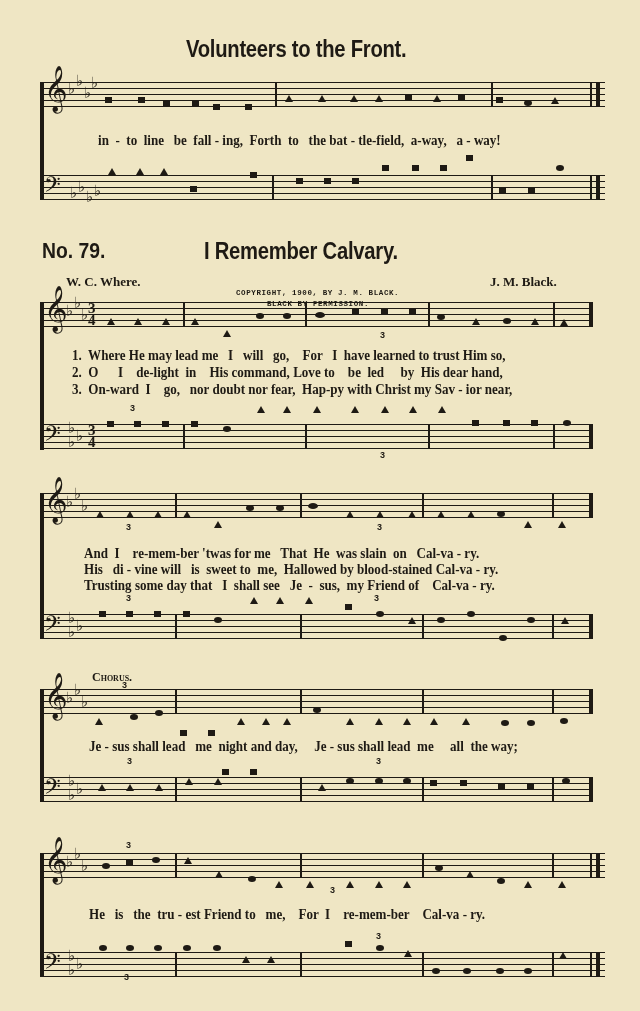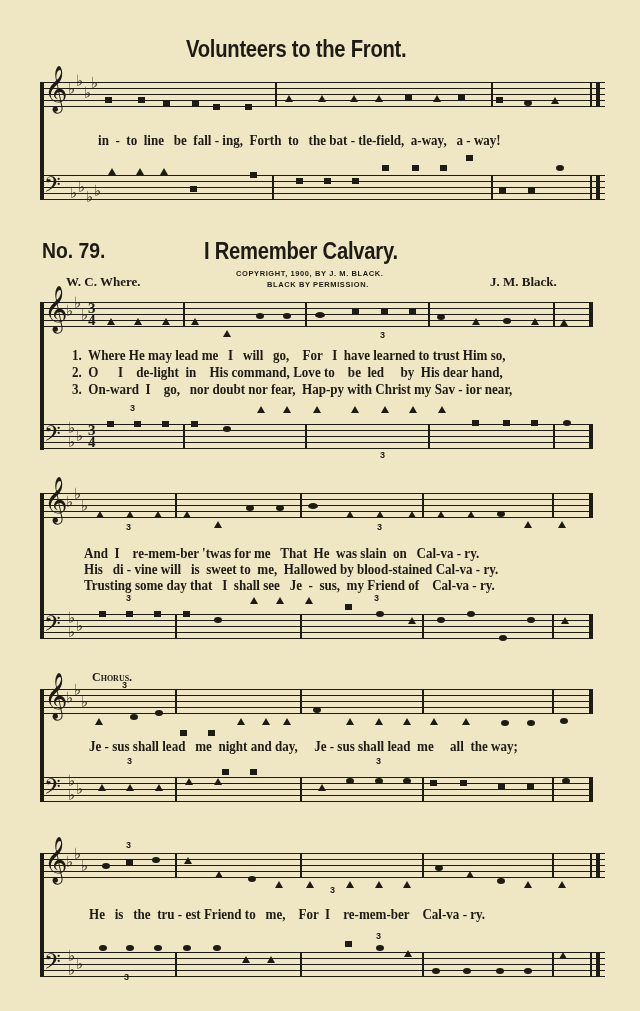--- a/index.html
+++ b/index.html
@@ -4,22 +4,22 @@
 <style>
   html,body{margin:0;padding:0;}
   body{width:640px;height:1011px;background:#efe6c4;position:relative;overflow:hidden;
        font-family:"Liberation Serif","DejaVu Serif",serif;color:#1e1a14;}
   .abs{position:absolute;}
   .title{font-family:"Liberation Sans","DejaVu Sans",sans-serif;font-weight:bold;font-size:23px;
          letter-spacing:-0.3px;transform:scaleX(0.88);transform-origin:left top;white-space:nowrap;}
   .num{font-family:"Liberation Sans","DejaVu Sans",sans-serif;font-weight:bold;font-size:22px;
        transform:scaleX(0.88);transform-origin:left top;white-space:nowrap;}
   .credit{font-family:"Liberation Serif",serif;font-weight:bold;font-size:13px;white-space:nowrap;}
-  .copy{font-family:Liberation Sans, sans-serif;font-weight:bold;font-size:7.5px;
-        letter-spacing:0.6px;text-align:left;white-space:nowrap;line-height:11px;}
+  .copy{font-family:Liberation Mono, monospace;font-weight:bold;font-size:7.5px;
+        letter-spacing:0.6px;text-align:left;white-space:nowrap;line-height:11px;margin-top:20px;}
   .lyric{font-family:"Liberation Serif","DejaVu Serif",serif;font-weight:bold;font-size:14.5px;
          white-space:pre;transform:scaleX(0.9);transform-origin:left top;line-height:16px;}
   .chorus-label{font-family:"Liberation Serif",serif;font-weight:bold;font-size:12px;font-variant:small-caps;}
   .staff{position:absolute;height:25px;}
   .staff .line{position:absolute;left:0;right:0;height:1.3px;background:#1e1a14;}
   .barline{position:absolute;width:1.5px;background:#1e1a14;}
   .endbar{position:absolute;width:4px;background:#1e1a14;}
   .brace{position:absolute;width:4px;background:#1e1a14;}
   .clef{position:absolute;font-family:"DejaVu Sans",sans-serif;font-size:40px;line-height:1;}
   .bclef{position:absolute;font-family:"DejaVu Sans",sans-serif;font-size:26px;line-height:1;}

